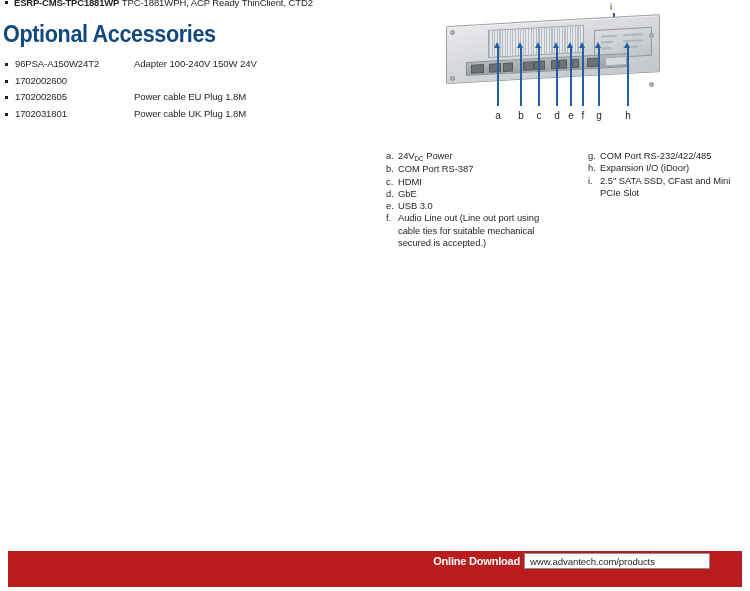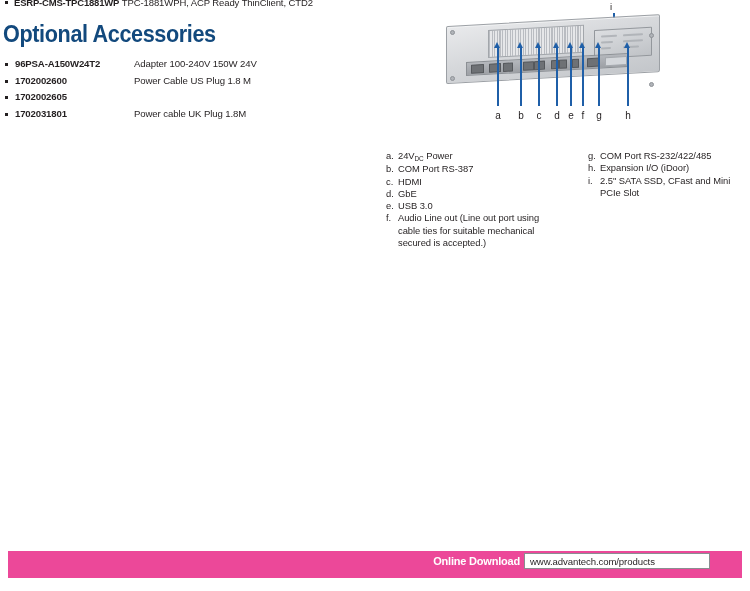--- a/index.html
+++ b/index.html
@@ -78,21 +78,21 @@
     left: 5px;
     top: 7px;
     width: 3.2px;
     height: 3.2px;
     background: #231f20;
   }
   .acc-row .pn {
     position: absolute;
     left: 15px;
     top: 0;
-    font-weight: bold;
+    font-weight: normal;
     letter-spacing: -0.15px;
   }
   .acc-row .pd {
     position: absolute;
     left: 134px;
     top: 0;
     letter-spacing: -0.1px;
   }
 
   
@@ -279,22 +279,22 @@
     position: relative;
     top: 1.5px;
   }
 
   
   .footer-bar {
     position: absolute;
     left: 8px;
     top: 551px;
     width: 734px;
-    height: 27px;
-    background: #ec4899;
+    height: 36px;
+    background: #b91c1c;
     text-align: center;
   }
   .footer-label {
     position: absolute;
     right: 222px;
     top: 3px;
     font-size: 11px;
     line-height: 14px;
     font-weight: bold;
     color: #ffffff;
@@ -335,26 +335,26 @@
 
   <div class="acc-row">
     <span class="sq"></span>
     <span class="pn">96PSA-A150W24T2</span>
     <span class="pd">Adapter 100-240V 150W 24V</span>
   </div>
 
   <div class="acc-row">
     <span class="sq"></span>
     <span class="pn">1702002600</span>
-    <span class="pd">Power Cable US Plug 1.8 M</span>
   </div>
 
   <div class="acc-row">
     <span class="sq"></span>
     <span class="pn">1702002605</span>
+    <span class="pd">Power cable EU Plug 1.8M</span>
   </div>
 
   <div class="acc-row">
     <span class="sq"></span>
     <span class="pn">1702031801</span>
     <span class="pd">Power cable UK Plug 1.8M</span>
   </div>
 
 
 </div>

